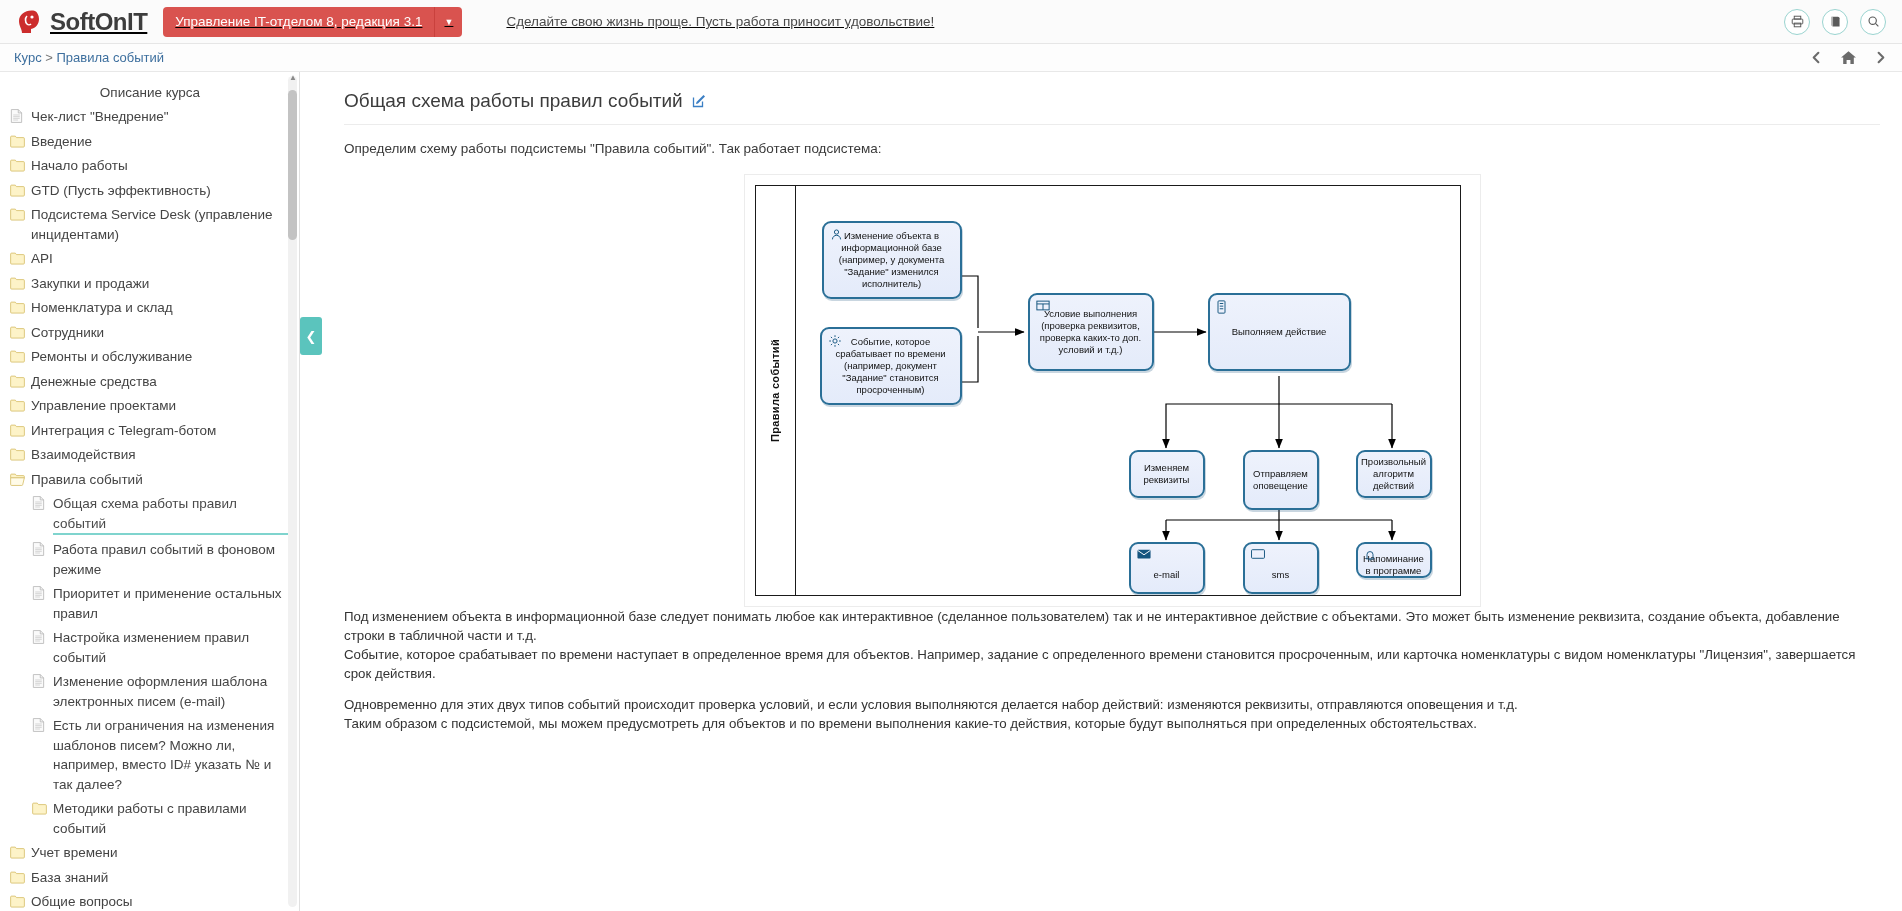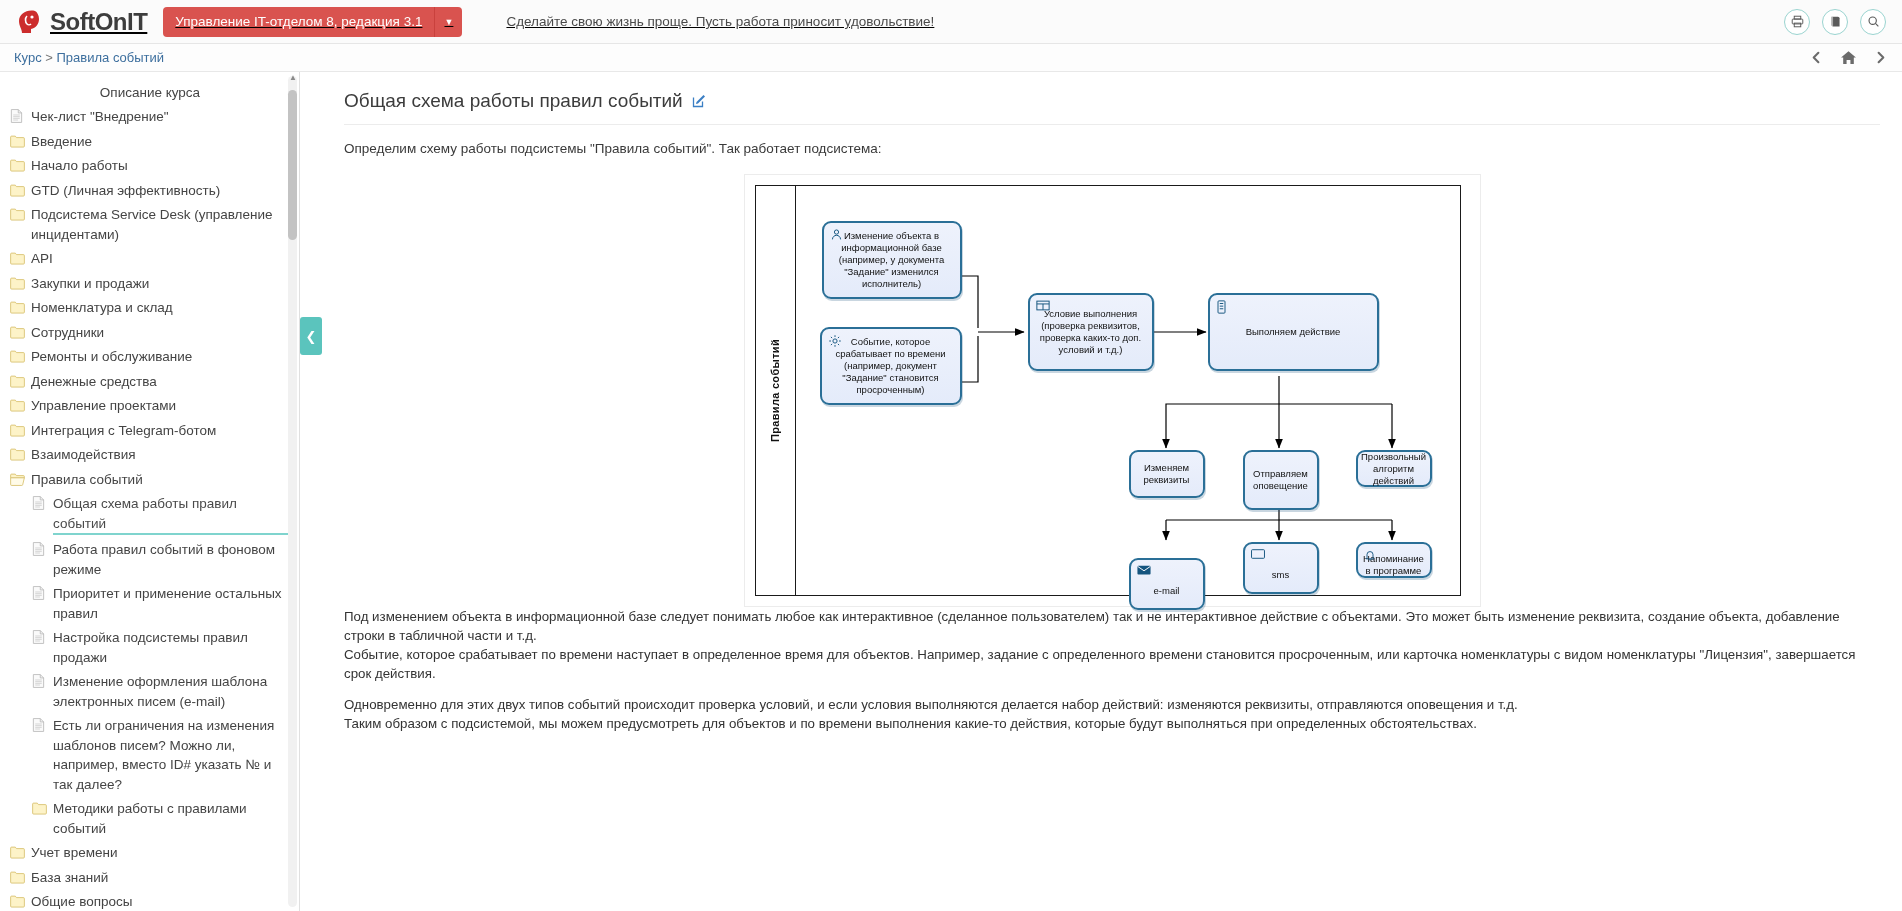--- a/index.html
+++ b/index.html
@@ -293,21 +293,21 @@
         <div class="sb-row">
           <span class="ico"><svg width="15" height="13" viewBox="0 0 16 14">
               <path d="M0.6 2.2a1 1 0 0 1 1-1h4l1.3 1.6h7.5a1 1 0 0 1 1 1v8.2a1 1 0 0 1-1 1H1.6a1 1 0 0 1-1-1z" fill="#fdf3c8" stroke="#d6be6a" stroke-width="0.9"></path>
             </svg></span>
           <span class="txt">Начало работы</span>
         </div>
         <div class="sb-row">
           <span class="ico"><svg width="15" height="13" viewBox="0 0 16 14">
               <path d="M0.6 2.2a1 1 0 0 1 1-1h4l1.3 1.6h7.5a1 1 0 0 1 1 1v8.2a1 1 0 0 1-1 1H1.6a1 1 0 0 1-1-1z" fill="#fdf3c8" stroke="#d6be6a" stroke-width="0.9"></path>
             </svg></span>
-          <span class="txt">GTD (Личная эффективность)</span>
+          <span class="txt">GTD (Пусть эффективность)</span>
         </div>
         <div class="sb-row">
           <span class="ico"><svg width="15" height="13" viewBox="0 0 16 14">
               <path d="M0.6 2.2a1 1 0 0 1 1-1h4l1.3 1.6h7.5a1 1 0 0 1 1 1v8.2a1 1 0 0 1-1 1H1.6a1 1 0 0 1-1-1z" fill="#fdf3c8" stroke="#d6be6a" stroke-width="0.9"></path>
             </svg></span>
           <span class="txt">Подсистема Service Desk (управление инцидентами)</span>
         </div>
         <div class="sb-row">
           <span class="ico"><svg width="15" height="13" viewBox="0 0 16 14">
               <path d="M0.6 2.2a1 1 0 0 1 1-1h4l1.3 1.6h7.5a1 1 0 0 1 1 1v8.2a1 1 0 0 1-1 1H1.6a1 1 0 0 1-1-1z" fill="#fdf3c8" stroke="#d6be6a" stroke-width="0.9"></path>
@@ -412,21 +412,21 @@
           <span class="ico"><svg width="13" height="14" viewBox="0 0 13 15">
               <path d="M1 0.6h7.4L12 4.2v10.2H1z" fill="#fafafa" stroke="#b9b9b9" stroke-width="0.9"></path>
               <path d="M8.4 0.6V4.2H12" fill="none" stroke="#b9b9b9" stroke-width="0.9"></path>
               <g stroke="#c9c9c9" stroke-width="0.8">
                 <line x1="3" y1="6.4" x2="10" y2="6.4"></line>
                 <line x1="3" y1="8.2" x2="10" y2="8.2"></line>
                 <line x1="3" y1="10" x2="10" y2="10"></line>
                 <line x1="3" y1="11.8" x2="8" y2="11.8"></line>
               </g>
             </svg></span>
-          <span class="txt">Настройка подсистемы правил продажи</span>
+          <span class="txt">Настройка изменением правил событий</span>
         </div>
         <div class="sb-row lvl1">
           <span class="ico"><svg width="13" height="14" viewBox="0 0 13 15">
               <path d="M1 0.6h7.4L12 4.2v10.2H1z" fill="#fafafa" stroke="#b9b9b9" stroke-width="0.9"></path>
               <path d="M8.4 0.6V4.2H12" fill="none" stroke="#b9b9b9" stroke-width="0.9"></path>
               <g stroke="#c9c9c9" stroke-width="0.8">
                 <line x1="3" y1="6.4" x2="10" y2="6.4"></line>
                 <line x1="3" y1="8.2" x2="10" y2="8.2"></line>
                 <line x1="3" y1="10" x2="10" y2="10"></line>
                 <line x1="3" y1="11.8" x2="8" y2="11.8"></line>
@@ -553,45 +553,45 @@
           <span class="nico">
             <svg width="14" height="11" viewBox="0 0 16 12" fill="none" stroke="#15557f" stroke-width="1.1">
               <rect x="1" y="1" width="14" height="10"></rect>
                 <line x1="1" y1="4.2" x2="15" y2="4.2"></line>
                 <line x1="8" y1="4.2" x2="8" y2="11"></line>
             </svg>
           </span>
           <span>Условие выполнения (проверка реквизитов, проверка каких-то доп. условий и т.д.)</span>
         </div>
 
-        <div class="node" style="left:452px; top:107px; width:171px; height:78px;">
+        <div class="node" style="left:452px; top:107px; width:143px; height:78px;">
           <span class="nico">
             <svg width="11" height="14" viewBox="0 0 12 16" fill="none" stroke="#15557f" stroke-width="1.1">
               <rect x="2" y="1" width="8" height="14" rx="1"></rect>
                 <line x1="4" y1="4" x2="8" y2="4"></line>
                 <line x1="4" y1="7" x2="8" y2="7"></line>
                 <line x1="4" y1="10" x2="8" y2="10"></line>
             </svg>
           </span>
           <span>Выполняем действие</span>
         </div>
 
         <div class="node small" style="left:373px; top:264px; width:76px; height:48px;">
           <span>Изменяем реквизиты</span>
         </div>
 
         <div class="node small" style="left:487px; top:264px; width:76px; height:60px;">
           <span>Отправляем оповещение</span>
         </div>
 
-        <div class="node small" style="left:600px; top:264px; width:76px; height:37px;">
+        <div class="node small" style="left:600px; top:264px; width:76px; height:48px;">
           <span>Произвольный алгоритм действий</span>
         </div>
 
-        <div class="node small" style="left:373px; top:372px; width:76px; height:52px;">
+        <div class="node small" style="left:373px; top:356px; width:76px; height:52px;">
           <span class="nico">
             <svg width="14" height="10" viewBox="0 0 16 11" fill="#15557f">
               <rect x="0.5" y="0.5" width="15" height="10" rx="1"></rect>
               <path d="M0.5 1.2 L8 6.4 L15.5 1.2" stroke="#fff" stroke-width="1.1" fill="none"></path>
             </svg>
           </span>
           <span style="margin-top:14px">e-mail</span>
         </div>
 
         <div class="node small" style="left:487px; top:356px; width:76px; height:52px;">

